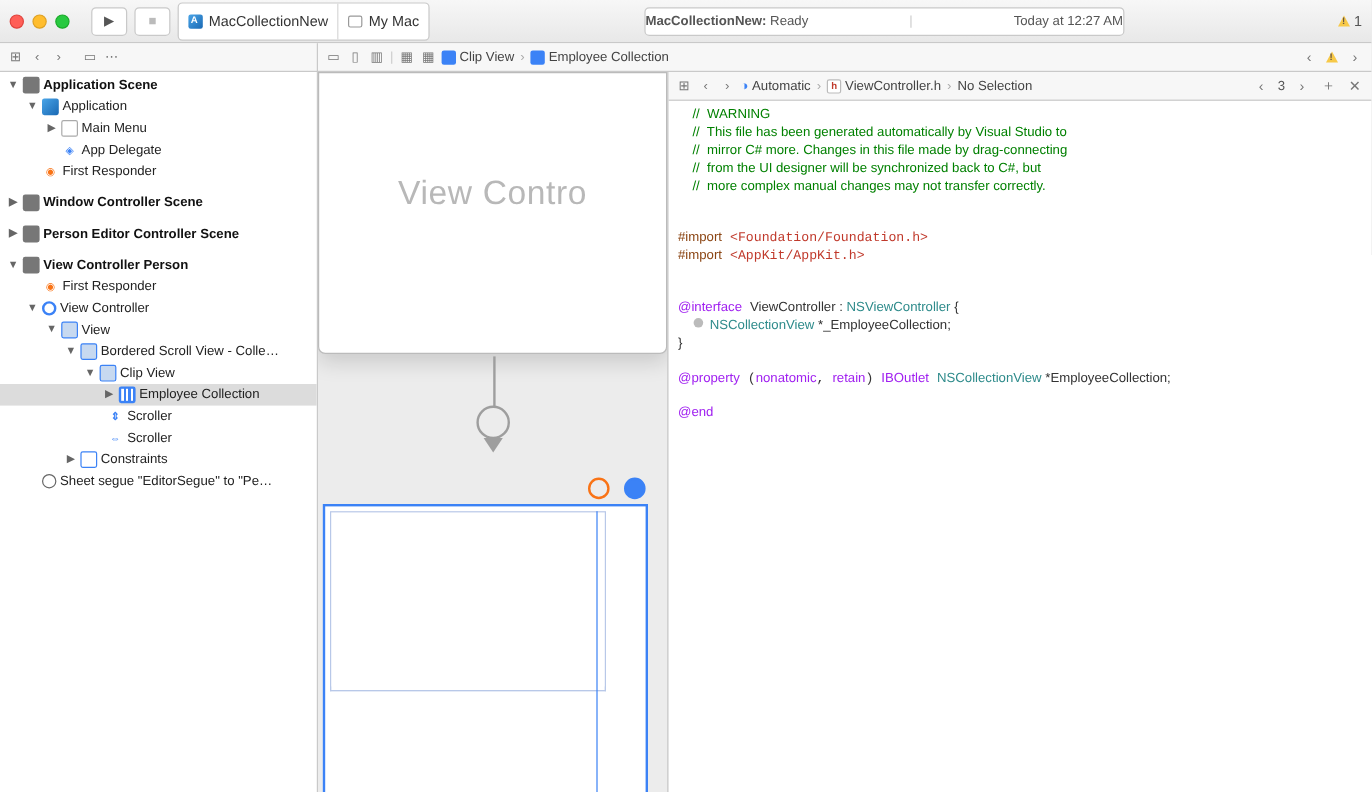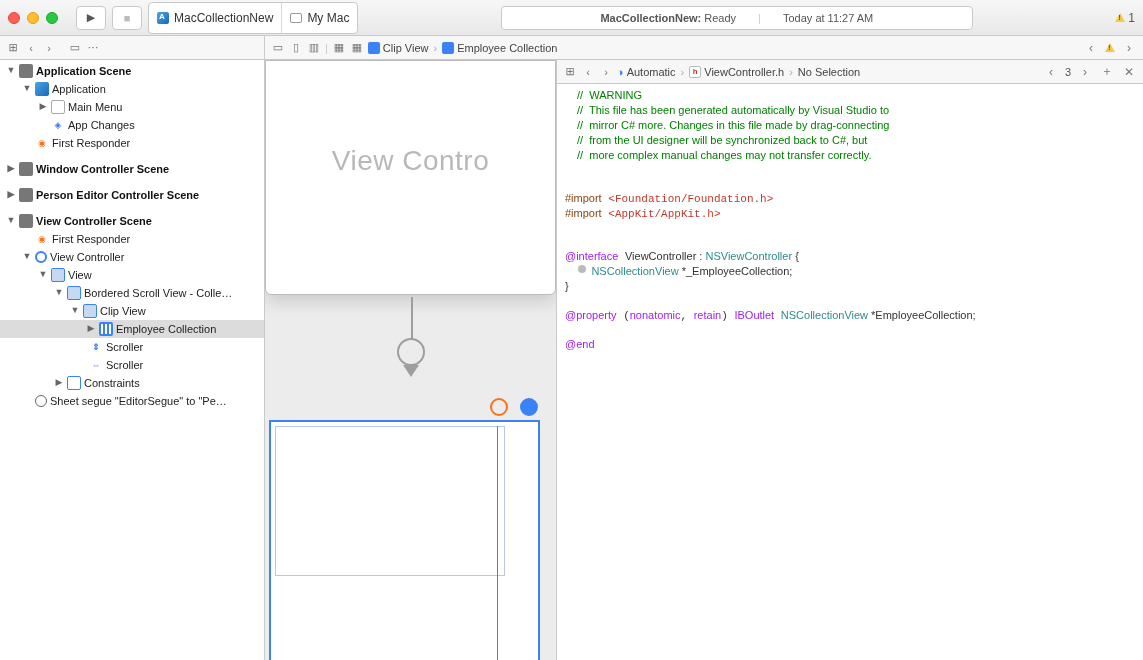--- a/index.html
+++ b/index.html
@@ -13,21 +13,21 @@
     .dot.y { background:#ffbd2e; border:1px solid #dea123; }
     .dot.g { background:#28c940; border:1px solid #1aab29; }
     .t-btn { width: 30px; height: 24px; background:#fff; border:1px solid #c9c9c9; border-radius:4px; display:flex; align-items:center; justify-content:center; font-size:11px; color:#555; }
     .t-btn.disabled { color:#bbb; }
     .scheme { display:flex; align-items:center; height:32px; border:1px solid #c9c9c9; border-radius:4px; background:#fff; }
     .scheme .part { padding:0 8px; display:flex; align-items:center; gap:5px; height:100%; }
     .scheme .part:first-child { border-right:1px solid #d8d8d8; }
     .xc-icon { width:12px; height:12px; background:linear-gradient(135deg,#4aa5e8,#1968b3); border-radius:2px; position:relative; }
     .xc-icon::after{content:"A"; color:#fff; font-size:8px; font-weight:bold; position:absolute; left:2px; top:0;}
     .activity { flex:1; display:flex; justify-content:center; }
-    .activity-box { width:472px; height:24px; border:1px solid #c9c9c9; border-radius:4px; background:#fff; display:flex; align-items:center; justify-content:center; gap:22px; color:#555; font-size:11px; }
+    .activity-box { width:400px; height:24px; border:1px solid #c9c9c9; border-radius:4px; background:#fff; display:flex; align-items:center; justify-content:space-between; gap:22px; color:#555; font-size:11px; }
     .warn-badge { display:flex; align-items:center; gap:3px; color:#555; }
     .tri { display:inline-block; width:0; height:0; border-left:5px solid transparent; border-right:5px solid transparent; border-bottom:9px solid #f7c948; position:relative; }
     .tri::after{content:"!"; position:absolute; left:-2px; top:0; font-size:8px; font-weight:bold; color:#654;}
     
     
     .jumpbar { height: 24px; background:#f7f7f7; border-bottom:1px solid #c9c9c9; display:flex; align-items:center; font-size:11px; color:#555; }
     .jumpbar.left { width:265px; border-right:1px solid #c9c9c9; }
     .jumpbar .segs { display:flex; align-items:center; gap:4px; padding:0 6px; flex:1; overflow:hidden; white-space:nowrap; }
     .jb-icon { width:14px; height:14px; display:inline-flex; align-items:center; justify-content:center; color:#777; }
     .crumb { display:flex; align-items:center; gap:3px; color:#444; }
@@ -104,21 +104,21 @@
     </div>
     <div class="part">
       <span style="width:12px;height:10px;border:1px solid #999;border-radius:2px;display:inline-block;"></span>
       <span>My Mac</span>
     </div>
   </div>
   <div class="activity">
     <div class="activity-box">
       <span><b>MacCollectionNew:</b> <span>Ready</span></span>
       <span style="color:#ccc;">|</span>
-      <span>Today at 11:27 AM</span>
+      <span>Today at 12:27 AM</span>
     </div>
   </div>
   <div class="warn-badge">
     <span class="tri"></span>
     <span>1</span>
   </div>
 </div>
 
 <div class="secondary-row">
   <div class="jumpbar left">
@@ -168,21 +168,21 @@
         <span class="ni app"></span>
         <span>Application</span>
       </div>
     <div class="nav-row" style="padding-left:38px;">
         <span class="disclosure">▶</span>
         <span class="ni menu"></span>
         <span>Main Menu</span>
       </div>
     <div class="nav-row" style="padding-left:48px;">
         <span class="ni cube">◈</span>
-        <span>App Changes</span>
+        <span>App Delegate</span>
       </div>
     <div class="nav-row" style="padding-left:32px;">
         <span class="ni fresp">◉</span>
         <span>First Responder</span>
       </div>
     <div style="height:8px;"></div>
     <div class="nav-row section">
         <span class="disclosure">▶</span>
         <span class="ni scene"></span>
         <span>Window Controller Scene</span>
@@ -190,21 +190,21 @@
     <div style="height:8px;"></div>
     <div class="nav-row section">
         <span class="disclosure">▶</span>
         <span class="ni scene"></span>
         <span>Person Editor Controller Scene</span>
       </div>
     <div style="height:8px;"></div>
     <div class="nav-row section">
         <span class="disclosure">▼</span>
         <span class="ni scene"></span>
-        <span>View Controller Scene</span>
+        <span>View Controller Person</span>
       </div>
     <div class="nav-row" style="padding-left:32px;">
         <span class="ni fresp">◉</span>
         <span>First Responder</span>
       </div>
     <div class="nav-row" style="padding-left:22px;">
         <span class="disclosure">▼</span>
         <span class="ni vc"></span>
         <span>View Controller</span>
       </div>

